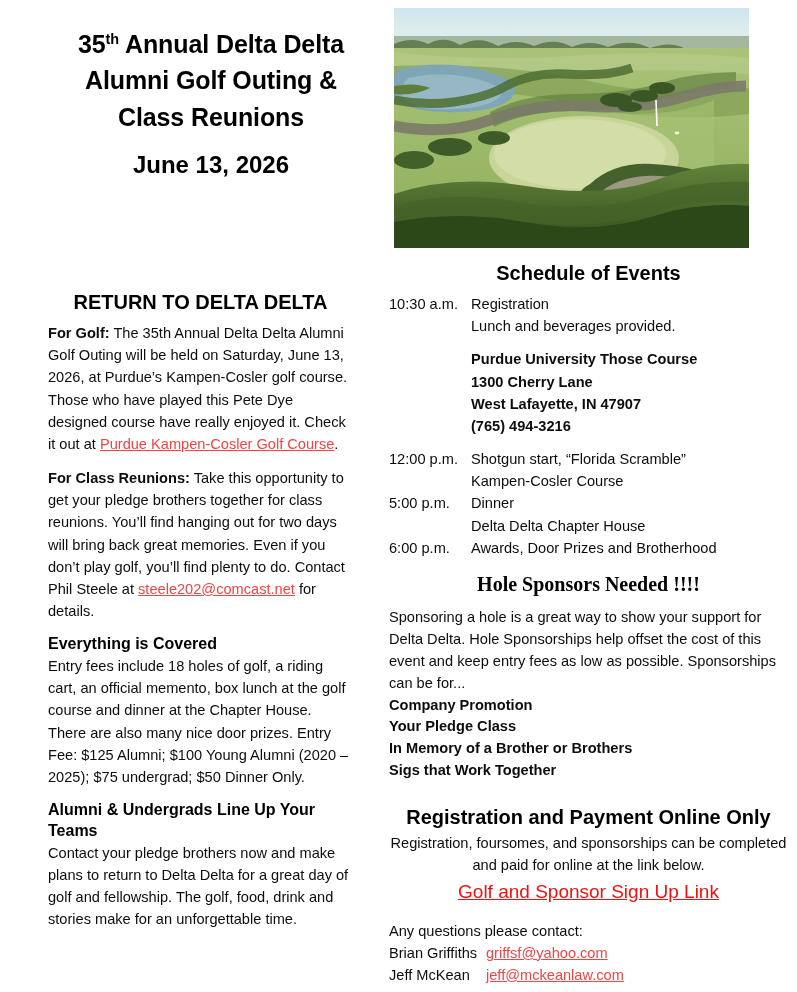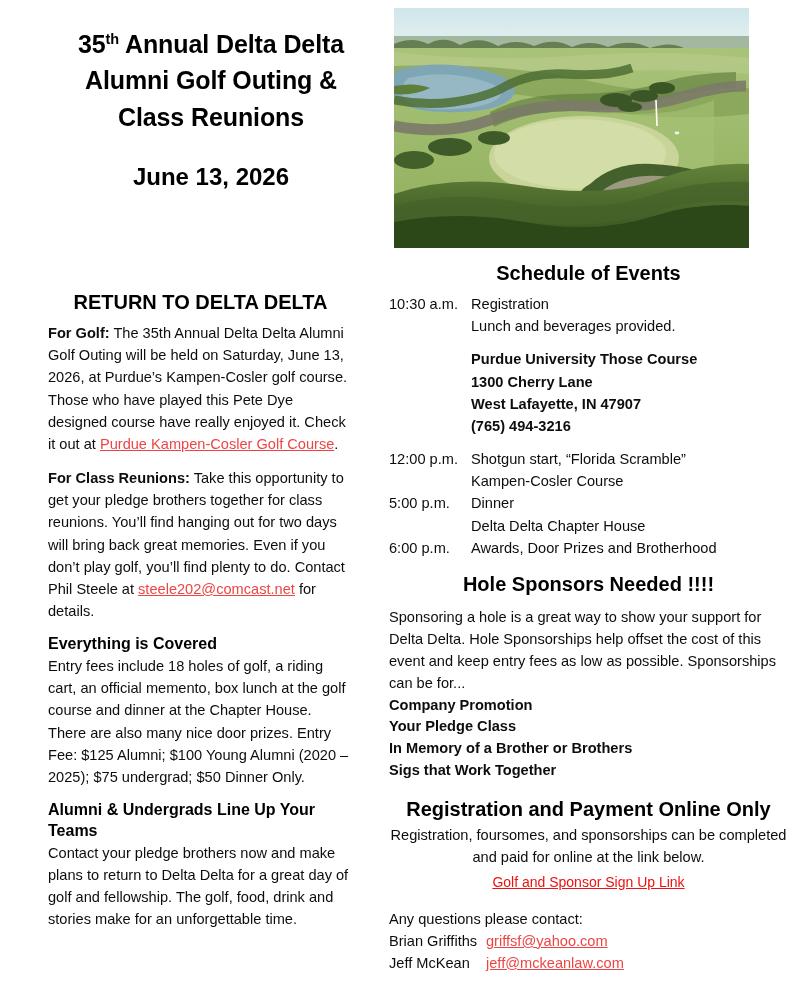--- a/index.html
+++ b/index.html
@@ -37,21 +37,21 @@
     color: #000;
   }
   .title-line sup {
     font-size: 0.58em;
     vertical-align: super;
     line-height: 0;
   }
   .title-date {
     font-size: 24px;
     font-weight: bold;
-    margin-top: 28px;
+    margin-top: 16px;
     color: #000;
   }
 
   
   .photo {
     position: absolute;
     left: 394px;
     top: 8px;
     width: 355px;
     height: 240px;
@@ -266,35 +266,35 @@
       <div class="sched-row">
         <div class="sched-time"></div>
         <div class="sched-desc">Delta Delta Chapter House</div>
       </div>
       <div class="sched-row">
         <div class="sched-time">6:00 p.m.</div>
         <div class="sched-desc">Awards, Door Prizes and Brotherhood</div>
       </div>
     </div>
 
-    <div class="h-center" style="margin-top:14px;margin-bottom:10px;">Hole Sponsors Needed !!!!</div>
+    <div class="h-center" style="margin-top:14px;margin-bottom:10px;font-family:Liberation Serif, serif;">Hole Sponsors Needed !!!!</div>
 
     <p class="body tight">Sponsoring a hole is a great way to show your support for Delta Delta.  Hole Sponsorships help  offset the cost of this event and keep entry fees as low as possible. Sponsorships can be for...</p>
 
     <div class="sponsor-list">
       <div>Company Promotion</div>
       <div>Your Pledge Class</div>
       <div>In Memory of a Brother or Brothers</div>
       <div>Sigs that Work Together</div>
     </div>
 
-    <div class="h-center" style="margin-top:16px;margin-bottom:4px;">Registration and Payment Online Only</div>
+    <div class="h-center" style="margin-top:24px;margin-bottom:4px;">Registration and Payment Online Only</div>
     <div class="reg-sub">Registration, foursomes, and sponsorships can be completed and paid for online at the link below.</div>
     <div class="reg-link-wrap">
-      <span class="link-red" style="color:#ee1111;text-decoration:underline;font-size:14px;cursor:pointer;">Golf and Sponsor Sign Up Link</span>
+      <span class="link-red" style="color:#ee1111;text-decoration:underline;font-size:19px;cursor:pointer;">Golf and Sponsor Sign Up Link</span>
     </div>
 
     <div class="contact-block">
       <div>Any questions please contact:</div>
       <div class="contact-row">
         <div class="contact-name">Brian Griffiths</div>
         <div class="link">griffsf@yahoo.com</div>
       </div>
       <div class="contact-row">
         <div class="contact-name">Jeff McKean</div>

